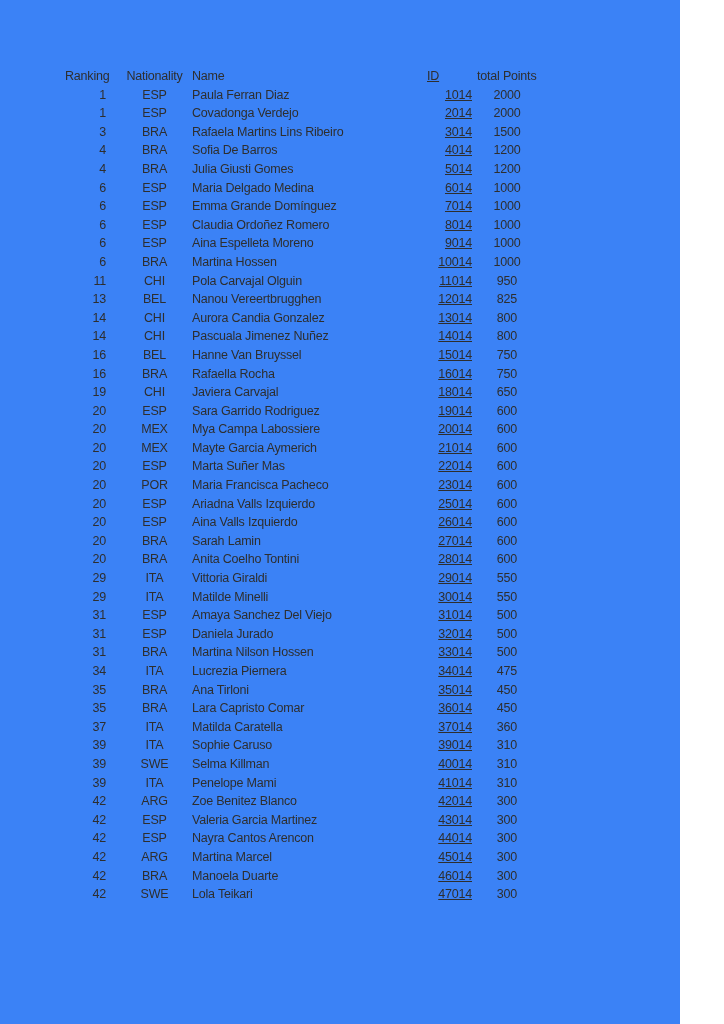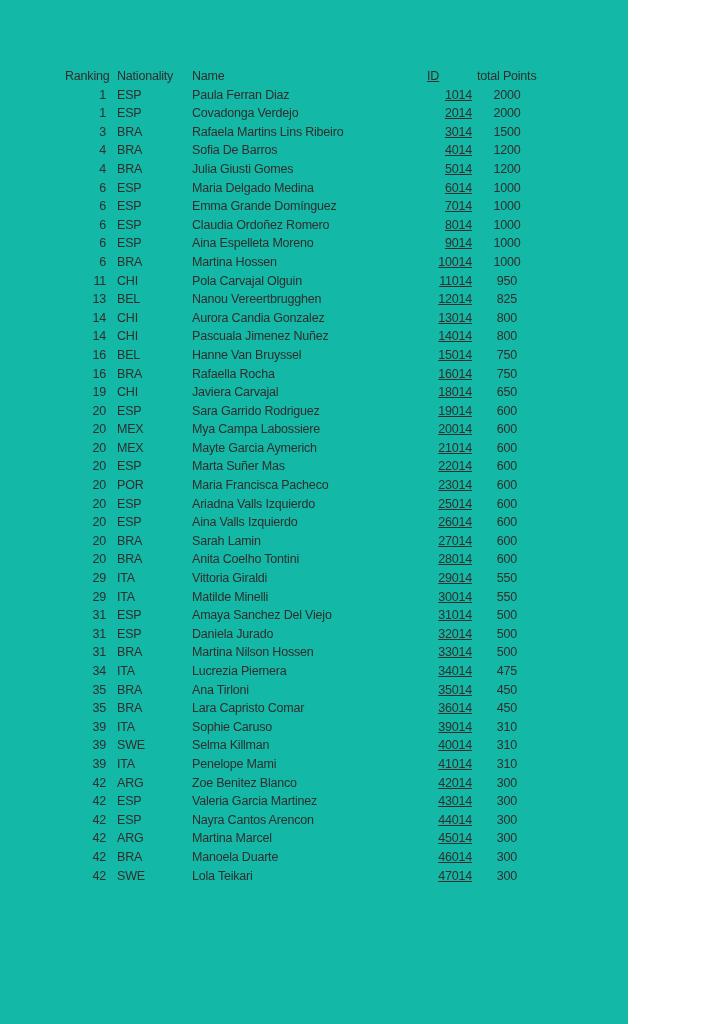--- a/index.html
+++ b/index.html
@@ -7,23 +7,23 @@
   body {
     width: 724px;
     height: 1024px;
     background: #ffffff;
     font-family: "Liberation Sans", sans-serif;
     position: relative;
   }
   .sheet {
     position: absolute;
     left: 0; top: 0;
-    width: 628px;
+    width: 680px;
     height: 1024px;
-    background: #14b8a6;
+    background: #3b82f6;
     overflow: hidden;
   }
   table.ranking {
     position: absolute;
     left: 65px;
     top: 67px;
     width: 477px;
     border-collapse: collapse;
     table-layout: fixed;
     color: #2e2e2e;
@@ -34,21 +34,21 @@
   table.ranking td {
     padding: 0;
     height: 18.6px;
     line-height: 18.6px;
     font-weight: 400;
     white-space: nowrap;
     overflow: visible;
   }
   .c1 { text-align: right; }
   thead .c1 { text-align: left; }
-  .c2 { text-align: left; padding-left: 11px !important; }
+  .c2 { text-align: center; padding-left: 11px !important; }
   .c3 { text-align: left; }
   .c4 { text-align: right; text-decoration: underline; }
   thead .c4 { text-align: left; }
   .c5 { text-align: center; }
   thead .c5 { text-align: left; padding-left: 5px !important; margin-top: 44px; }
 </style>
 </head>
 <body>
 
 <div class="sheet">
@@ -302,20 +302,27 @@
     <td class="c5">450</td>
   </tr>
         <tr>
     <td class="c1">35</td>
     <td class="c2">BRA</td>
     <td class="c3">Lara Capristo Comar</td>
     <td class="c4">36014</td>
     <td class="c5">450</td>
   </tr>
         <tr>
+    <td class="c1">37</td>
+    <td class="c2">ITA</td>
+    <td class="c3">Matilda Caratella</td>
+    <td class="c4">37014</td>
+    <td class="c5">360</td>
+  </tr>
+        <tr>
     <td class="c1">39</td>
     <td class="c2">ITA</td>
     <td class="c3">Sophie Caruso</td>
     <td class="c4">39014</td>
     <td class="c5">310</td>
   </tr>
         <tr>
     <td class="c1">39</td>
     <td class="c2">SWE</td>
     <td class="c3">Selma Killman</td>

